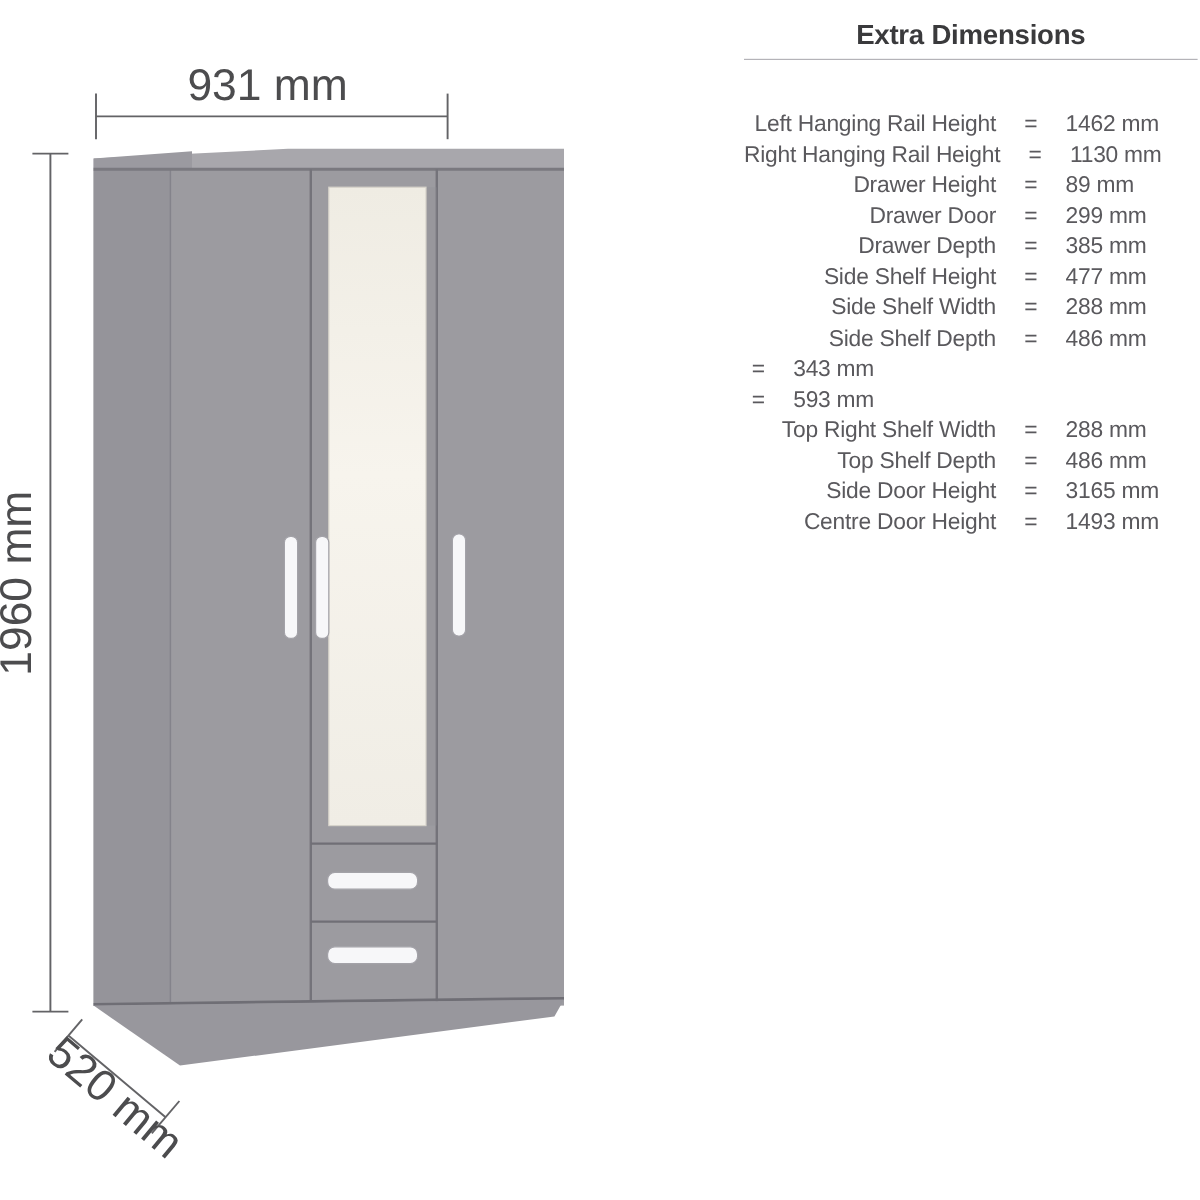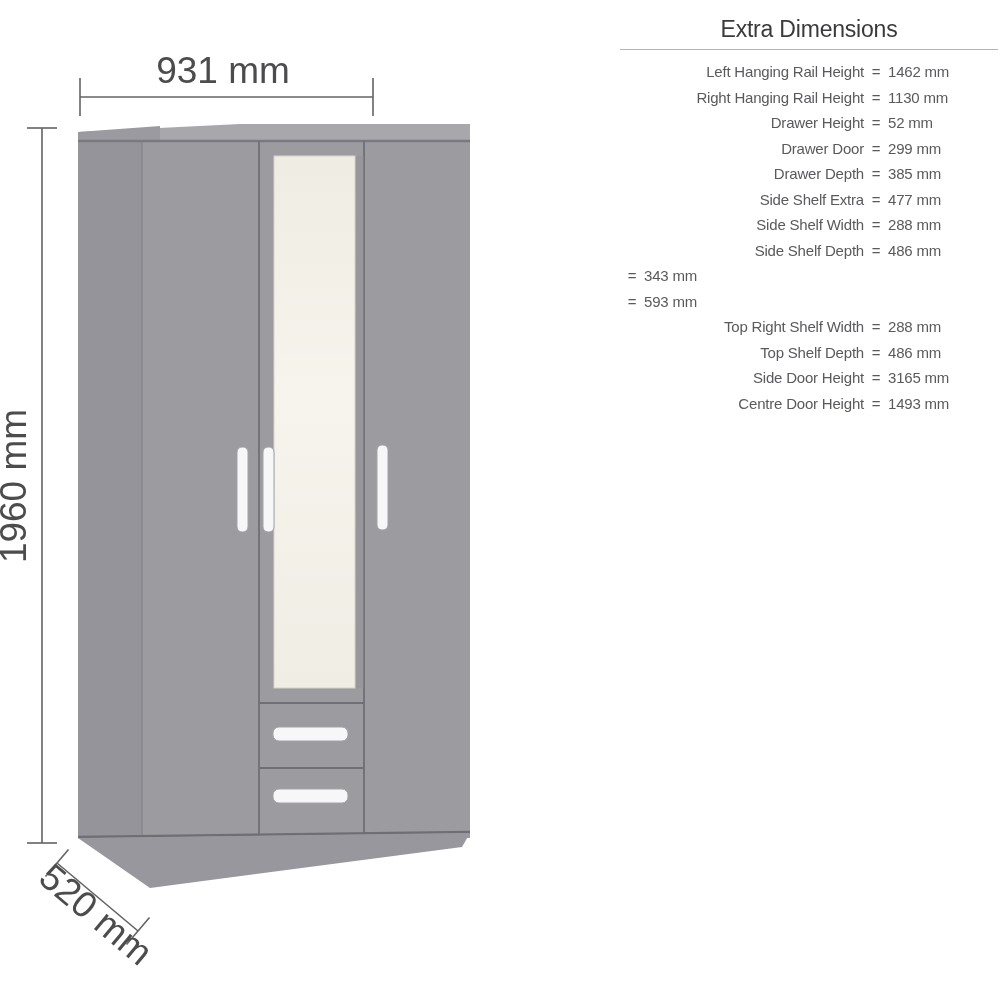--- a/index.html
+++ b/index.html
@@ -1,27 +1,27 @@
 <!DOCTYPE html>
 <html><head>
 <meta charset="utf-8">
 <style>
   html,body{margin:0;padding:0;background:#ffffff;width:1000px;height:1000px;overflow:hidden;
     font-family:"Liberation Sans","DejaVu Sans",sans-serif;}
   .stage{position:relative;width:1000px;height:1000px;background:#ffffff;}
   .diagram-svg{position:absolute;left:0;top:0;}
   .dim-text{font-family:"Liberation Sans","DejaVu Sans",sans-serif;font-size:37px;fill:#4c4c4e;}
   .extra-panel{position:absolute;left:620px;top:16px;width:378px;}
-  .extra-title{font-size:23px;font-weight:400;color:#3a3a3c;text-align:center;letter-spacing:-0.2px;}
+  .extra-title{font-size:23px;font-weight:700;color:#3a3a3c;text-align:center;letter-spacing:-0.2px;}
   .extra-rule{border-top:1.5px solid #b4b3b8;margin:6px 0 9px 0;width:100%;}
   .dim-row{display:flex;align-items:baseline;height:25.5px;line-height:25.5px;
-    font-size:15px;color:#5a595d;letter-spacing:-0.2px;}
+    font-size:19px;color:#5a595d;letter-spacing:-0.2px;gap:17px;}
   .dim-label{flex:1;text-align:right;white-space:nowrap;}
   .dim-eq{width:24px;text-align:center;flex:0 0 auto;}
-  .dim-value{width:110px;text-align:left;flex:0 0 auto;white-space:nowrap;}
+  .dim-value{width:110px;text-align:left;flex:0 0 auto;white-space:nowrap;margin-top:32px;}
 </style>
 </head>
 <body>
 
 <div class="stage">
 
   <svg class="diagram-svg" width="620" height="1000" viewBox="0 0 620 1000">
     <defs>
       <linearGradient id="mirrorGrad" x1="0" y1="0" x2="0" y2="1">
         <stop offset="0" stop-color="#efece3"></stop>
@@ -93,37 +93,37 @@
 
         <div class="dim-row">
           <span class="dim-label">Right Hanging Rail Height</span>
           <span class="dim-eq">=</span>
           <span class="dim-value">1130 mm</span>
         </div>
 
         <div class="dim-row">
           <span class="dim-label">Drawer Height</span>
           <span class="dim-eq">=</span>
-          <span class="dim-value">52 mm</span>
+          <span class="dim-value">89 mm</span>
         </div>
 
         <div class="dim-row">
           <span class="dim-label">Drawer Door</span>
           <span class="dim-eq">=</span>
           <span class="dim-value">299 mm</span>
         </div>
 
         <div class="dim-row">
           <span class="dim-label">Drawer Depth</span>
           <span class="dim-eq">=</span>
           <span class="dim-value">385 mm</span>
         </div>
 
         <div class="dim-row">
-          <span class="dim-label">Side Shelf Extra</span>
+          <span class="dim-label">Side Shelf Height</span>
           <span class="dim-eq">=</span>
           <span class="dim-value">477 mm</span>
         </div>
 
         <div class="dim-row">
           <span class="dim-label">Side Shelf Width</span>
           <span class="dim-eq">=</span>
           <span class="dim-value">288 mm</span>
         </div>
 

